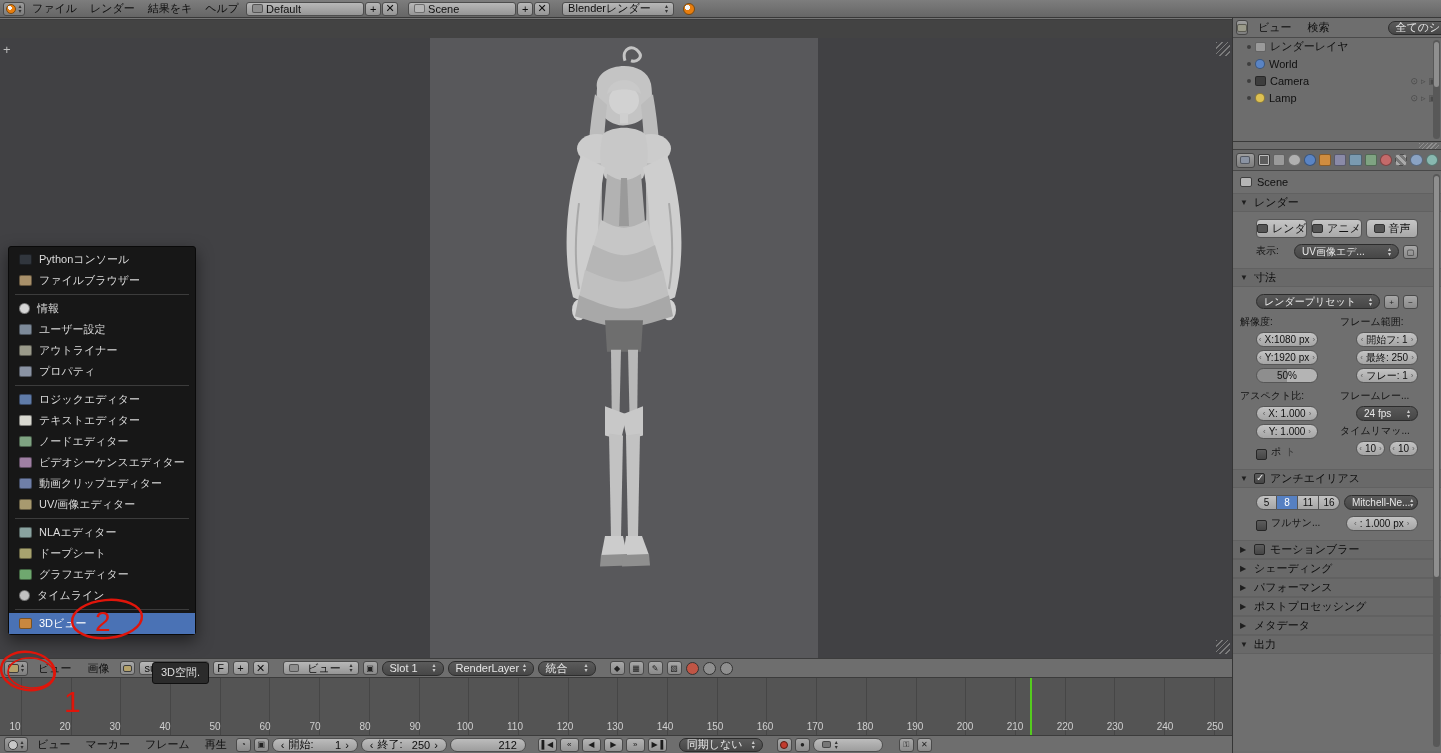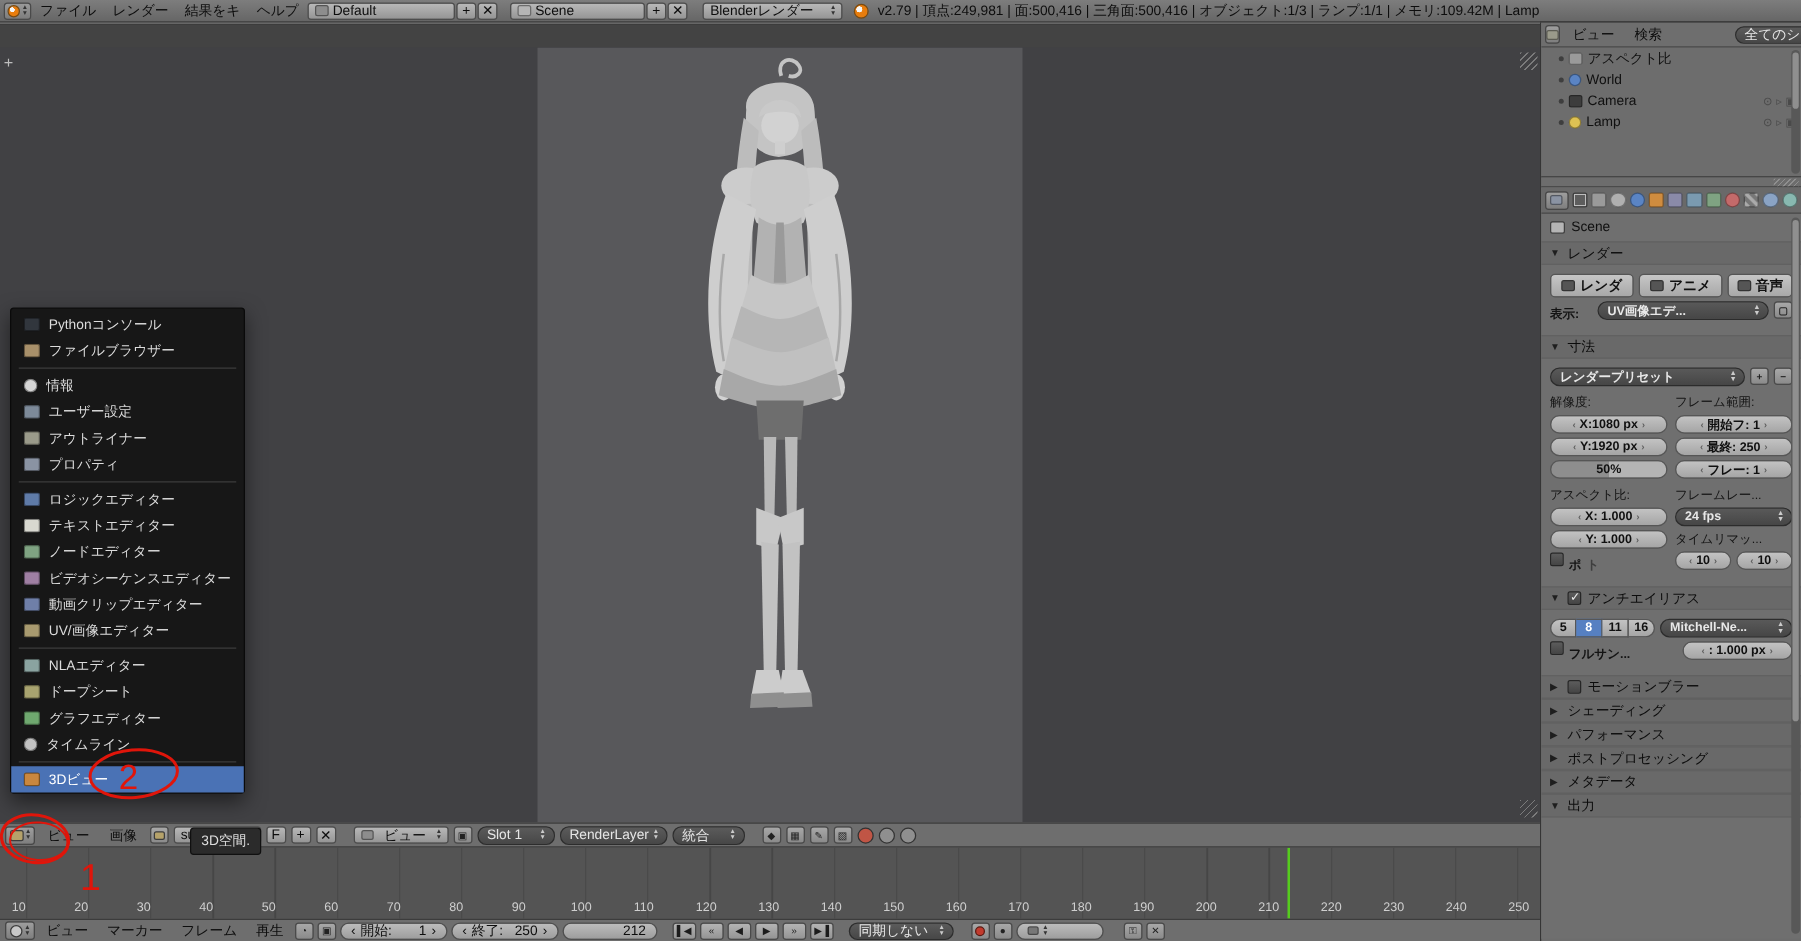--- a/index.html
+++ b/index.html
@@ -98,21 +98,21 @@
 .data-tab-icon{background:#7fa382;}
 .material-tab-icon{background:#c46a6a;border-radius:50%;}
 .texture-tab-icon{background:repeating-linear-gradient(45deg,#aaa 0 3px,#777 3px 6px);}
 .particles-tab-icon{background:#8aa3c4;border-radius:50%;}
 .physics-tab-icon{background:#88b8b0;border-radius:50%;}
 .crumb{height:22px;display:flex;align-items:center;gap:5px;padding:0 7px;color:#0f0f0f;}
 .crumbicon{width:12px;height:10px;border-radius:2px;background:#b5b5b5;border:1px solid #3f3f3f;}
 .phdr{height:19px;display:flex;align-items:center;gap:5px;padding:0 7px;color:#0c0c0c;background:rgba(0,0,0,.05);border-top:1px solid #616161;border-bottom:1px solid #616161;}
 .phdr .arr{font-size:8px;color:#1e1e1e;width:9px;}
 .pbody{padding:4px 7px 6px;}
-.row{display:flex;align-items:flex-start;gap:4px;margin:3px 0;font-weight:bold;}
+.row{display:flex;align-items:flex-end;gap:4px;margin:3px 16px;}
 .col2{display:flex;gap:6px;}
 .col{flex:1;min-width:0;}
 .plabel{color:#141414;font-size:10px;margin:3px 0 1px;white-space:nowrap;overflow:hidden;}
 .wnum{height:15px;display:flex;align-items:center;justify-content:center;gap:3px;background:linear-gradient(#c3c3c3,#a5a5a5);border:1px solid #565656;border-radius:8px;color:#101010;font-size:10px;white-space:nowrap;overflow:hidden;flex:1;}
 .wnum .ar{color:#5e5e5e;font-size:8px;}
 .wmenu{height:15px;display:flex;align-items:center;justify-content:space-between;background:linear-gradient(#595959,#464646);border:1px solid #2c2c2c;border-radius:8px;color:#e8e8e8;font-size:10px;padding:0 7px;white-space:nowrap;overflow:hidden;flex:1;}
 .wbtn{height:19px;display:flex;align-items:center;justify-content:center;gap:4px;background:linear-gradient(#c6c6c6,#a8a8a8);border:1px solid #555;border-radius:4px;color:#101010;flex:1;white-space:nowrap;overflow:hidden;}
 .bicon{width:11px;height:9px;border-radius:2px;background:#555;border:1px solid #333;}
 .chk{width:11px;height:11px;border-radius:2px;background:linear-gradient(#5c5c5c,#454545);border:1px solid #262626;flex:0 0 auto;position:relative;}
 .chk.on::after{content:"\2713";position:absolute;left:1px;top:-2px;color:#ececec;font-size:10px;}
@@ -160,21 +160,20 @@
     <span class="wlight wsm">✕</span>
     <span style="width:10px;"></span>
     <span class="wlight" style="width:112px;justify-content:space-between;">
       <span>Blenderレンダー</span>
       <span class="updn">
           <span>▴</span>
           <span>▾</span>
         </span>
     </span>
     <span class="blogo" style="margin-left:8px;width:12px;height:12px;"></span>
-    <span class="stats">v2.79 | 頂点:249,981 | 面:500,416 | 三角面:500,416 | オブジェクト:1/3 | ランプ:1/1 | メモリ:109.42M | Lamp</span>
   </header>
 
   <div id="infobar" class="abs hbar">
     <span>フレーム:212| 時間:00:03.24 | 頂点:249981 面:500416 光源:1 | メモリ:109.42M (0.00M、 ピーク:327.81M)</span>
   </div>
 
   <div id="viewport" class="abs">
     <div id="renderstrip">
       <svg width="230" height="555" viewBox="0 0 230 530" preserveAspectRatio="none" style="position:absolute;left:79px;top:8px;">
         <g>
@@ -455,21 +454,21 @@
           </span>
         <span class="mlabel">ビュー</span>
         <span class="mlabel">検索</span>
         <span class="wdark" style="flex:0 1 auto;height:14px;margin-left:48px;">
             <span>全てのシー</span>
           </span>
       </div>
       <div class="otrow">
         <span class="otdot"></span>
         <span class="oticon render-layers-icon"></span>
-        <span>アスペクト比</span>
+        <span>レンダーレイヤ</span>
       </div>
       <div class="otrow">
         <span class="otdot"></span>
         <span class="oticon world-icon"></span>
         <span>World</span>
       </div>
       <div class="otrow">
         <span class="otdot"></span>
         <span class="oticon camera-icon"></span>
         <span>Camera</span>

